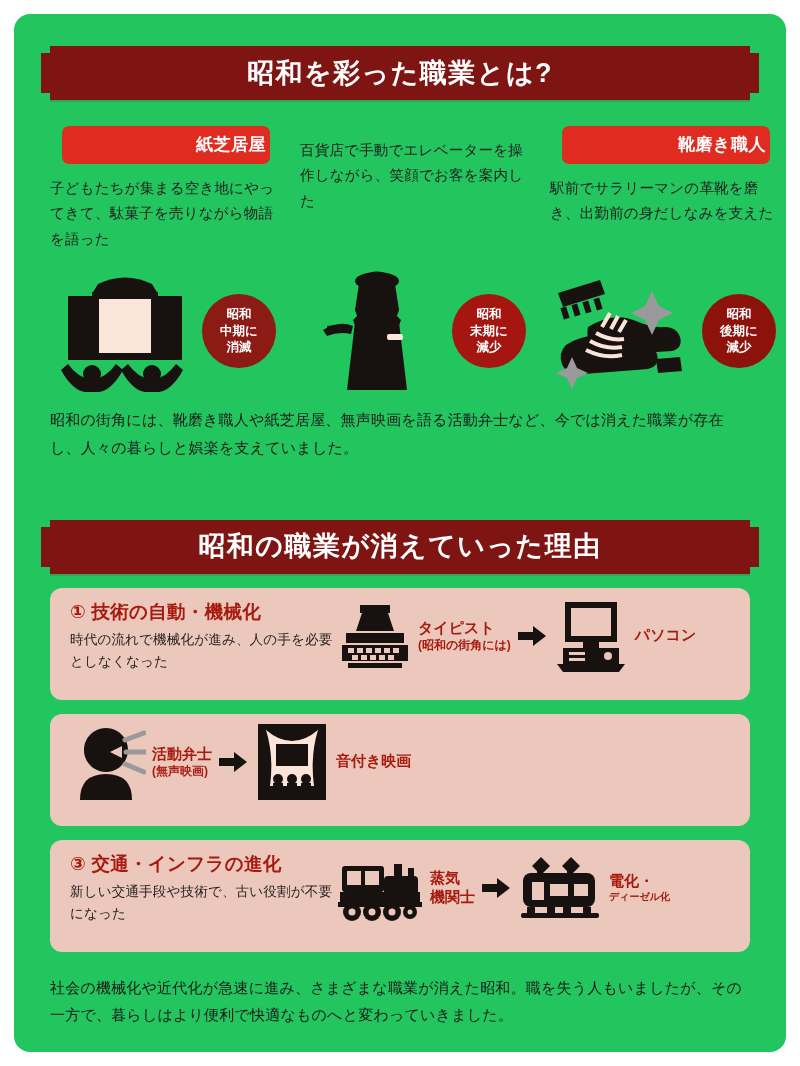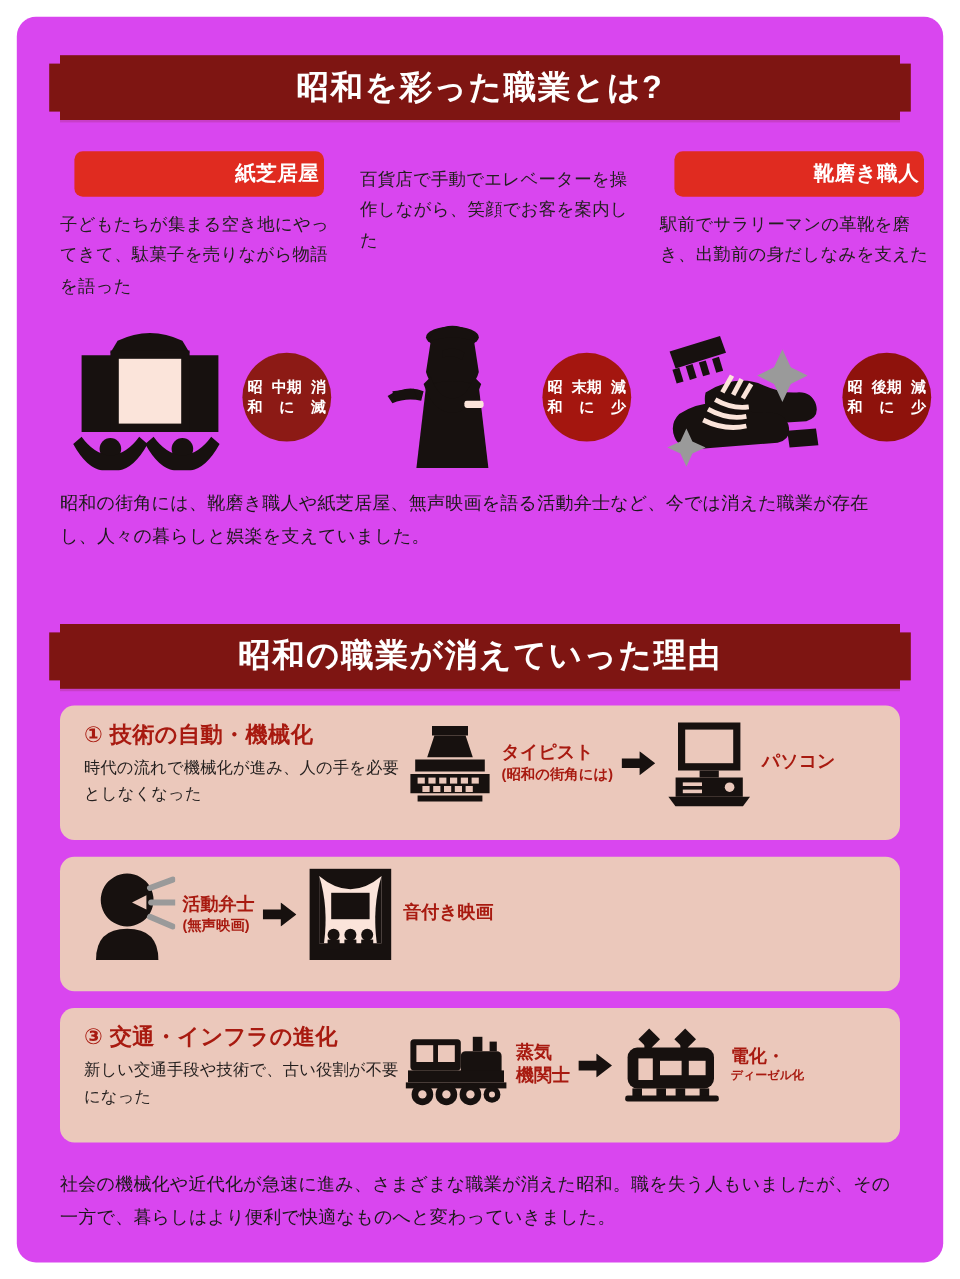--- a/index.html
+++ b/index.html
@@ -18,21 +18,21 @@
     width: 800px;
     height: 1066px;
     background: #ffffff;
     box-sizing: border-box;
     padding: 14px 14px;
   }
   .panel {
     position: relative;
     width: 772px;
     height: 1038px;
-    background: #d946ef;
+    background: #22c55e;
     border-radius: 16px;
     box-sizing: border-box;
     padding: 18px 36px 14px 36px;
   }
 
   
   .banner-wrap {
     position: relative;
     margin: 14px 0 0 0;
   }
@@ -118,21 +118,21 @@
     align-items: center;
     justify-content: center;
   }
   .badge {
     width: 74px;
     height: 74px;
     border-radius: 50%;
     background: #8C1A15;
     color: #fff;
     display: flex;
-    flex-direction: row;
+    flex-direction: column;
     align-items: center;
     justify-content: center;
     font-size: 12.5px;
     font-weight: bold;
     line-height: 1.32;
     text-align: center;
     margin-left: 2px;
     flex: 0 0 74px;
   }
   .badge.red2 { background: #A4160F; }

